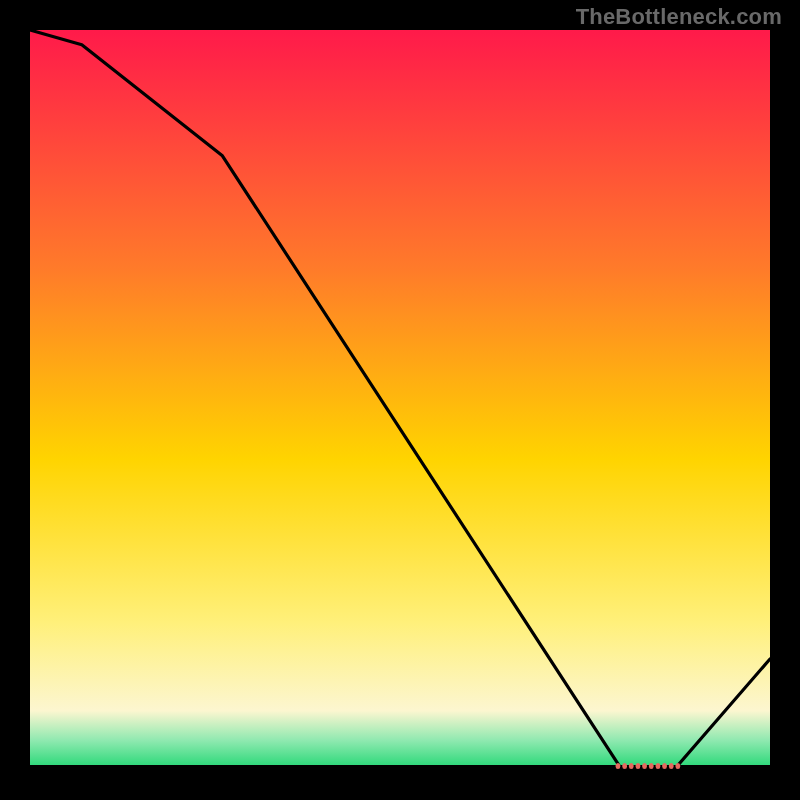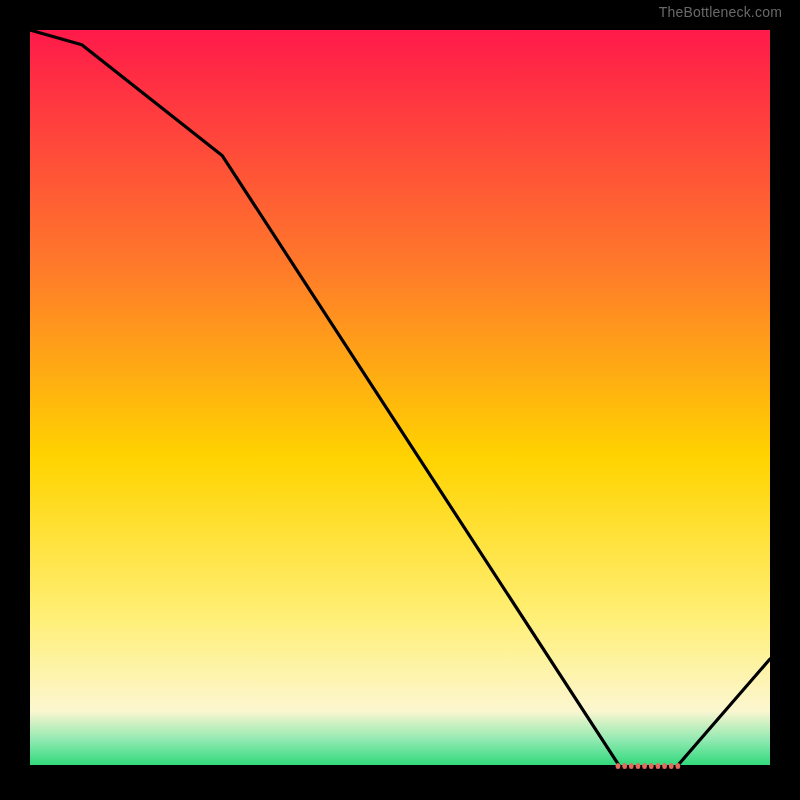--- a/index.html
+++ b/index.html
@@ -14,22 +14,22 @@
     position: relative;
     width: 800px;
     height: 800px;
     background: #000;
   }
   .watermark {
     position: absolute;
     top: 4px;
     right: 18px;
     font-family: Arial, Helvetica, sans-serif;
-    font-size: 14px;
-    font-weight: 400;
+    font-size: 22px;
+    font-weight: 700;
     color: #696969;
     letter-spacing: 0.2px;
     user-select: none;
   }
   svg {
     display: block;
   }
 </style>
 </head>
 <body>

